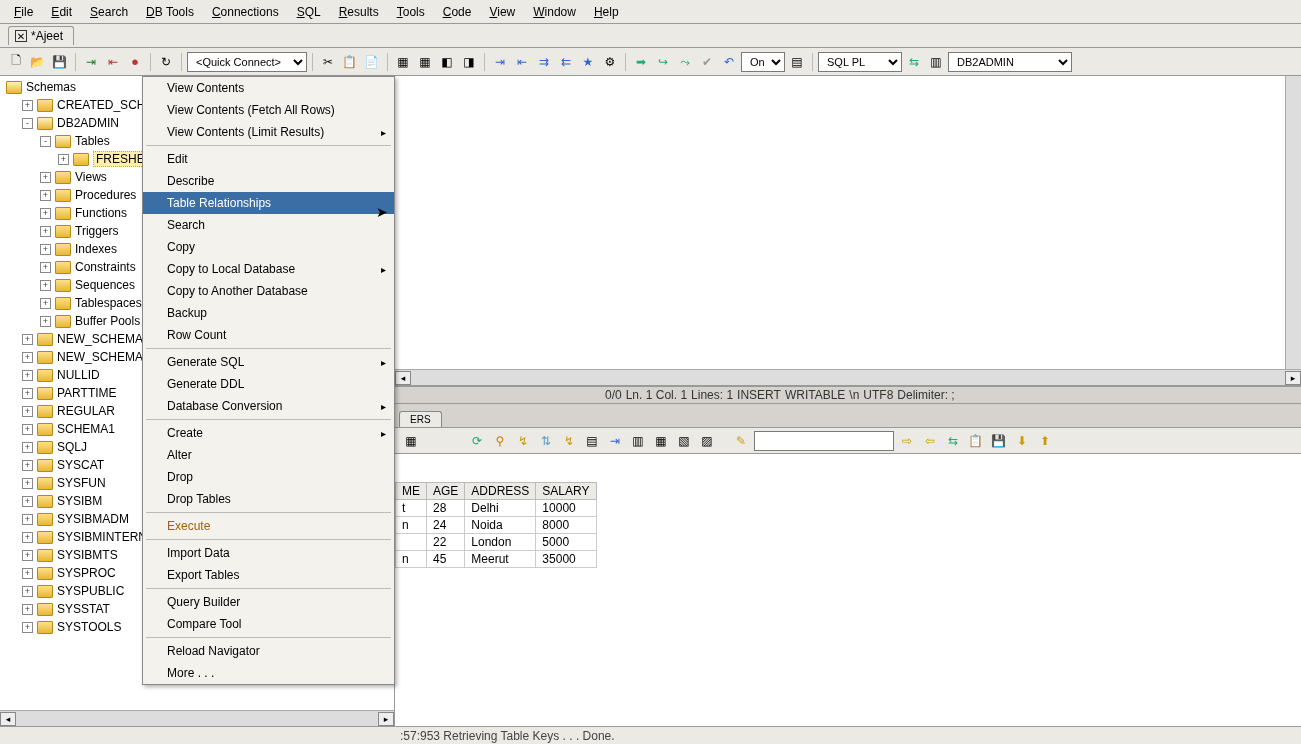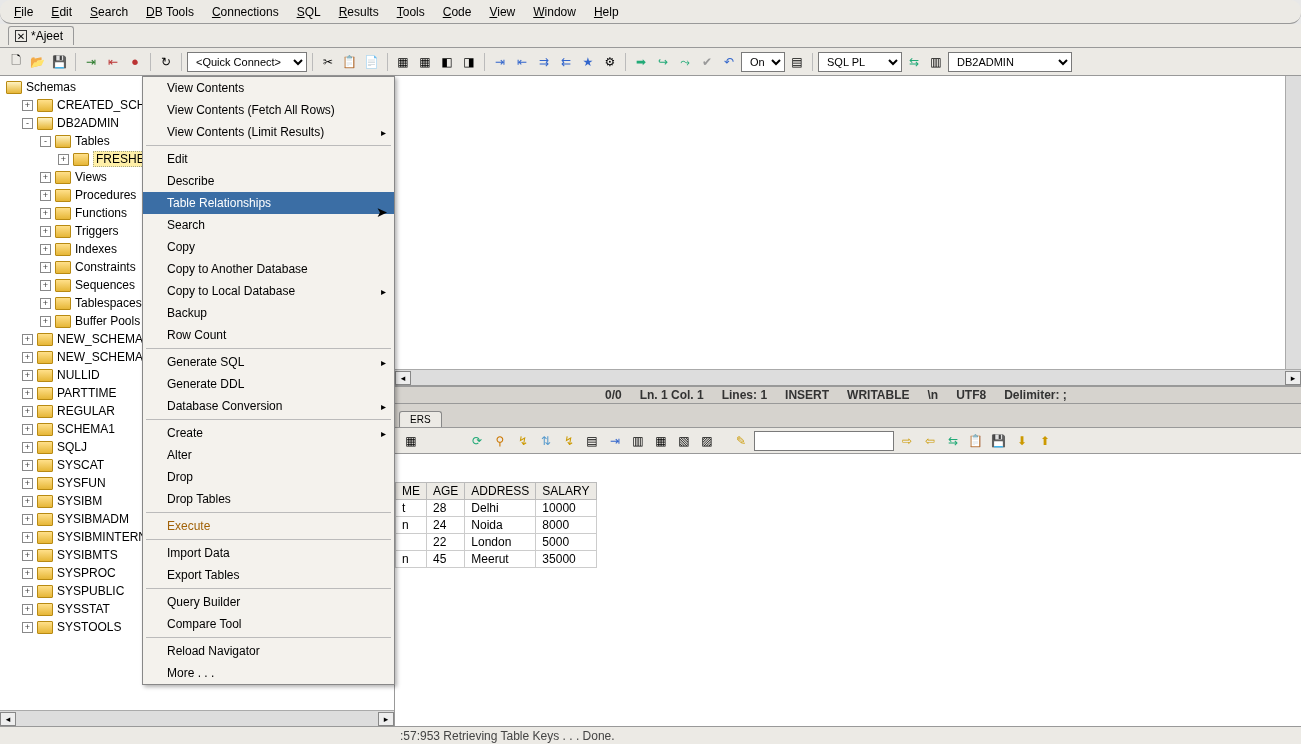--- a/index.html
+++ b/index.html
@@ -1,17 +1,17 @@
 <!DOCTYPE html>
 <html><head>
 <meta charset="utf-8">
 <style>
 * { margin: 0; padding: 0; box-sizing: border-box; font-family: Tahoma, Arial, sans-serif; font-size: 12px; }
 body { background: #e8e8e8; width: 1301px; height: 744px; overflow: hidden; position: relative; }
-.menubar { background: #eceae5; border-bottom: 1px solid #999; height: 24px; display: flex; align-items: center; padding: 0 6px; gap: 2px; border-radius: 11px; }
+.menubar { background: #eceae5; border-bottom: 1px solid #999; height: 24px; display: flex; align-items: center; padding: 0 6px; gap: 2px; }
 .menubar span { padding: 3px 8px; cursor: default; }
 .tabstrip { background: #eceae5; height: 24px; border-bottom: 1px solid #999; display: flex; align-items:center; padding-left: 8px; }
 .tab { display: flex; align-items: center; gap: 4px; border: 1px solid #999; border-bottom: none; background: #eceae5; padding: 2px 10px 2px 6px; border-radius: 3px 3px 0 0; }
 .tab .close { font-size: 10px; border:1px solid #333; width:12px; height:12px; display:flex; align-items:center; justify-content:center; }
 .toolbar { background: #eceae5; height: 28px; border-bottom: 1px solid #999; display: flex; align-items: center; padding: 0 6px; gap: 2px; }
 .tb-btn { width: 20px; height: 20px; display:flex; align-items:center; justify-content:center; font-size:12px; }
 .tb-sep { width:1px; height:18px; background:#bbb; margin:0 3px; }
 .tb-combo { height:20px; border:1px solid #7a7a7a; background:#fff; font-size:11px; padding: 1px 4px; }
 .main { display:flex; height: calc(744px - 24px - 24px - 28px - 18px); }
 .tree { width: 395px; background:#fff; border-right:1px solid #999; overflow:hidden; font-size:12px; position: relative; }
@@ -19,21 +19,21 @@
 .node { display:flex; align-items:center; height:18px; padding-left: 6px; white-space:nowrap; }
 .exp { width:11px; height:11px; border:1px solid #888; display:inline-flex; align-items:center; justify-content:center; font-size:9px; line-height:1; margin-right:4px; color:#444; background:#fff; }
 .folder { width:16px; height:13px; background:linear-gradient(#ffe08a,#e6b637); border:1px solid #b88a12; margin-right:4px; border-radius:1px; }
 .folder.open { background:linear-gradient(#fff2c1,#e6b637); }
 .sel { background:#fff0a8; border:1px dotted #aa8; padding:0 2px; }
 .indent1 { padding-left: 22px; }
 .indent2 { padding-left: 40px; }
 .indent3 { padding-left: 58px; }
 .editor { flex:1; display:flex; flex-direction:column; background:#fff; }
 .editor-top { flex: 0 0 310px; background:#fff; border-bottom:1px solid #999; position:relative; }
-.editor-status { height:18px; background:#d6d3ce; border-top:1px solid #999; border-bottom:1px solid #999; font-size:11px; display:flex; align-items:center; padding: 0 8px; gap: 18px; color:#333; padding-left: 210px; font-weight: bold; }
+.editor-status { height:18px; background:#d6d3ce; border-top:1px solid #999; border-bottom:1px solid #999; font-size:11px; display:flex; align-items:center; padding: 0 8px; gap: 4px; color:#333; padding-left: 210px; }
 .results-tabbar { height:24px; background:#d6d3ce; border-bottom:1px solid #999; display:flex; align-items:flex-end; }
 .results-tab { border:1px solid #888; border-bottom:none; background:#eceae5; padding:2px 10px; font-size:10px; margin-left:4px; border-radius:3px 3px 0 0; }
 .results-toolbar { height:26px; background:#eceae5; border-bottom:1px solid #999; display:flex; align-items:center; gap:3px; padding: 0 6px; }
 .results-toolbar input { height:20px; width:140px; border:1px solid #7a7a7a; }
 .grid { background:#fff; flex:1; }
 .grid table { border-collapse:collapse; font-size:12px;margin-top:28px; }
 .grid th { background:#eceae5; border:1px solid #bbb; padding:1px 6px; font-weight:normal; text-align:left; }
 .grid td { border:1px solid #ccc; padding:1px 6px; }
 .statusbar { height:18px; background:#eceae5; border-top:1px solid #999; display:flex; align-items:center; font-size:11px; color:#444; padding-left: 400px; }
 .scroll-h { position:absolute; bottom:0; left:0; right:0; height:16px; background:#ddd; border-top:1px solid #aaa; display:flex; justify-content:space-between; align-items:center; }
@@ -249,22 +249,22 @@
 <div class="ctxmenu" id="ctxmenu">
     <div class="ctxitem">View Contents</div>
     <div class="ctxitem">View Contents (Fetch All Rows)</div>
     <div class="ctxitem sub">View Contents (Limit Results)</div>
     <div class="ctxsep"></div>
     <div class="ctxitem">Edit</div>
     <div class="ctxitem">Describe</div>
     <div class="ctxitem hl">Table Relationships</div>
     <div class="ctxitem">Search</div>
     <div class="ctxitem">Copy</div>
+    <div class="ctxitem sub">Copy to Local Database</div>
     <div class="ctxitem">Copy to Another Database</div>
-    <div class="ctxitem sub">Copy to Local Database</div>
     <div class="ctxitem">Backup</div>
     <div class="ctxitem">Row Count</div>
     <div class="ctxsep"></div>
     <div class="ctxitem sub">Generate SQL</div>
     <div class="ctxitem">Generate DDL</div>
     <div class="ctxitem sub">Database Conversion</div>
     <div class="ctxsep"></div>
     <div class="ctxitem sub">Create</div>
     <div class="ctxitem">Alter</div>
     <div class="ctxitem">Drop</div>

